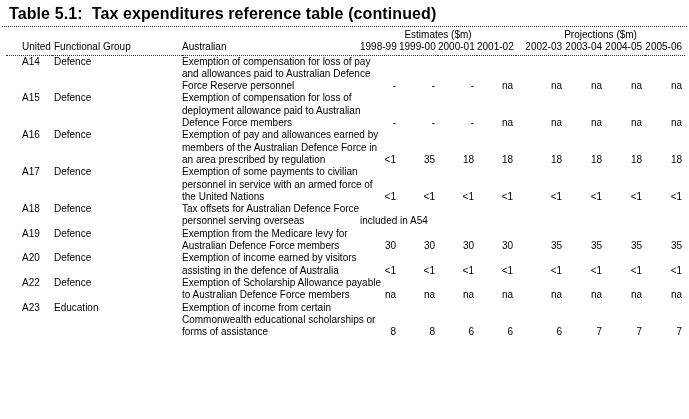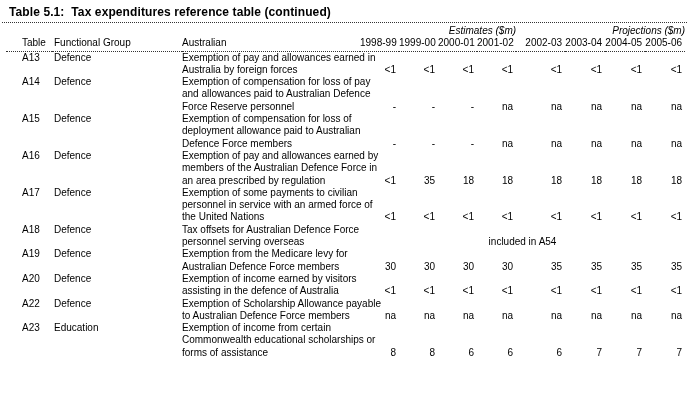--- a/index.html
+++ b/index.html
@@ -15,21 +15,21 @@
     color: #000000;
     font-size: 10px;
   }
   .page {
     width: 689px;
     height: 419px;
     box-sizing: border-box;
     padding-top: 3px;
   }
   .title-block {
-    font-size: 12px;
+    font-size: 16px;
     font-weight: bold;
     white-space: pre;
     padding: 2px 0 3px 7px;
     border-bottom: 1px dotted #333333;
     margin: 0 2px;
     letter-spacing: 0.1px;
   }
   table.tx-table {
     border-collapse: collapse;
     table-layout: fixed;
@@ -38,41 +38,40 @@
     margin-top: 1px;
   }
   td {
     font-size: 10px;
     line-height: 12.3px;
     padding: 0;
     vertical-align: top;
     overflow: visible;
   }
   tr.group-header-row td {
-    text-align: right;
+    text-align: center;
     padding-top: 1px;
     white-space: nowrap;
-    font-style: italic;
   }
   tr.column-header-row td {
     border-bottom: 1px dotted #333333;
     padding-bottom: 1px;
     white-space: nowrap;
   }
   .c-index { padding-left: 16px; }
   .c-group { padding-left: 2px; }
   .c-desc  { white-space: nowrap; }
   .c-val {
     text-align: right;
     vertical-align: bottom;
     padding-right: 3px;
     white-space: nowrap;
   }
   .c-note {
-    text-align: center;
+    text-align: left;
     vertical-align: bottom;
     white-space: nowrap;
   }
   .hdr-right { text-align: right; padding-right: 3px; }
 </style>
 </head>
 <body>
 
 <div class="page">
 
@@ -92,48 +91,35 @@
         <col style="width:40px">
         <col style="width:40px">
     </colgroup>
     <thead>
       <tr class="group-header-row">
         <td colspan="3"></td>
         <td colspan="4">Estimates ($m)</td>
         <td colspan="4">Projections ($m)</td>
       </tr>
       <tr class="column-header-row">
-        <td class="c-index">Table</td>
+        <td class="c-index">United</td>
         <td class="c-group">Functional Group</td>
         <td>Australian</td>
         <td class="hdr-right">1998-99</td>
         <td class="hdr-right">1999-00</td>
         <td class="hdr-right">2000-01</td>
         <td class="hdr-right">2001-02</td>
         <td class="hdr-right">2002-03</td>
         <td class="hdr-right">2003-04</td>
         <td class="hdr-right">2004-05</td>
         <td class="hdr-right">2005-06</td>
       </tr>
     </thead>
     <tbody>
         <tr>
-          <td class="c-index">A13</td>
-          <td class="c-group">Defence</td>
-          <td class="c-desc">Exemption of pay and allowances earned in<br>Australia by foreign forces</td>
-          <td class="c-val">&lt;1</td>
-          <td class="c-val">&lt;1</td>
-          <td class="c-val">&lt;1</td>
-          <td class="c-val">&lt;1</td>
-          <td class="c-val">&lt;1</td>
-          <td class="c-val">&lt;1</td>
-          <td class="c-val">&lt;1</td>
-          <td class="c-val">&lt;1</td>
-        </tr>
-        <tr>
           <td class="c-index">A14</td>
           <td class="c-group">Defence</td>
           <td class="c-desc">Exemption of compensation for loss of pay<br>and allowances paid to Australian Defence<br>Force Reserve personnel</td>
           <td class="c-val">-</td>
           <td class="c-val">-</td>
           <td class="c-val">-</td>
           <td class="c-val">na</td>
           <td class="c-val">na</td>
           <td class="c-val">na</td>
           <td class="c-val">na</td>

